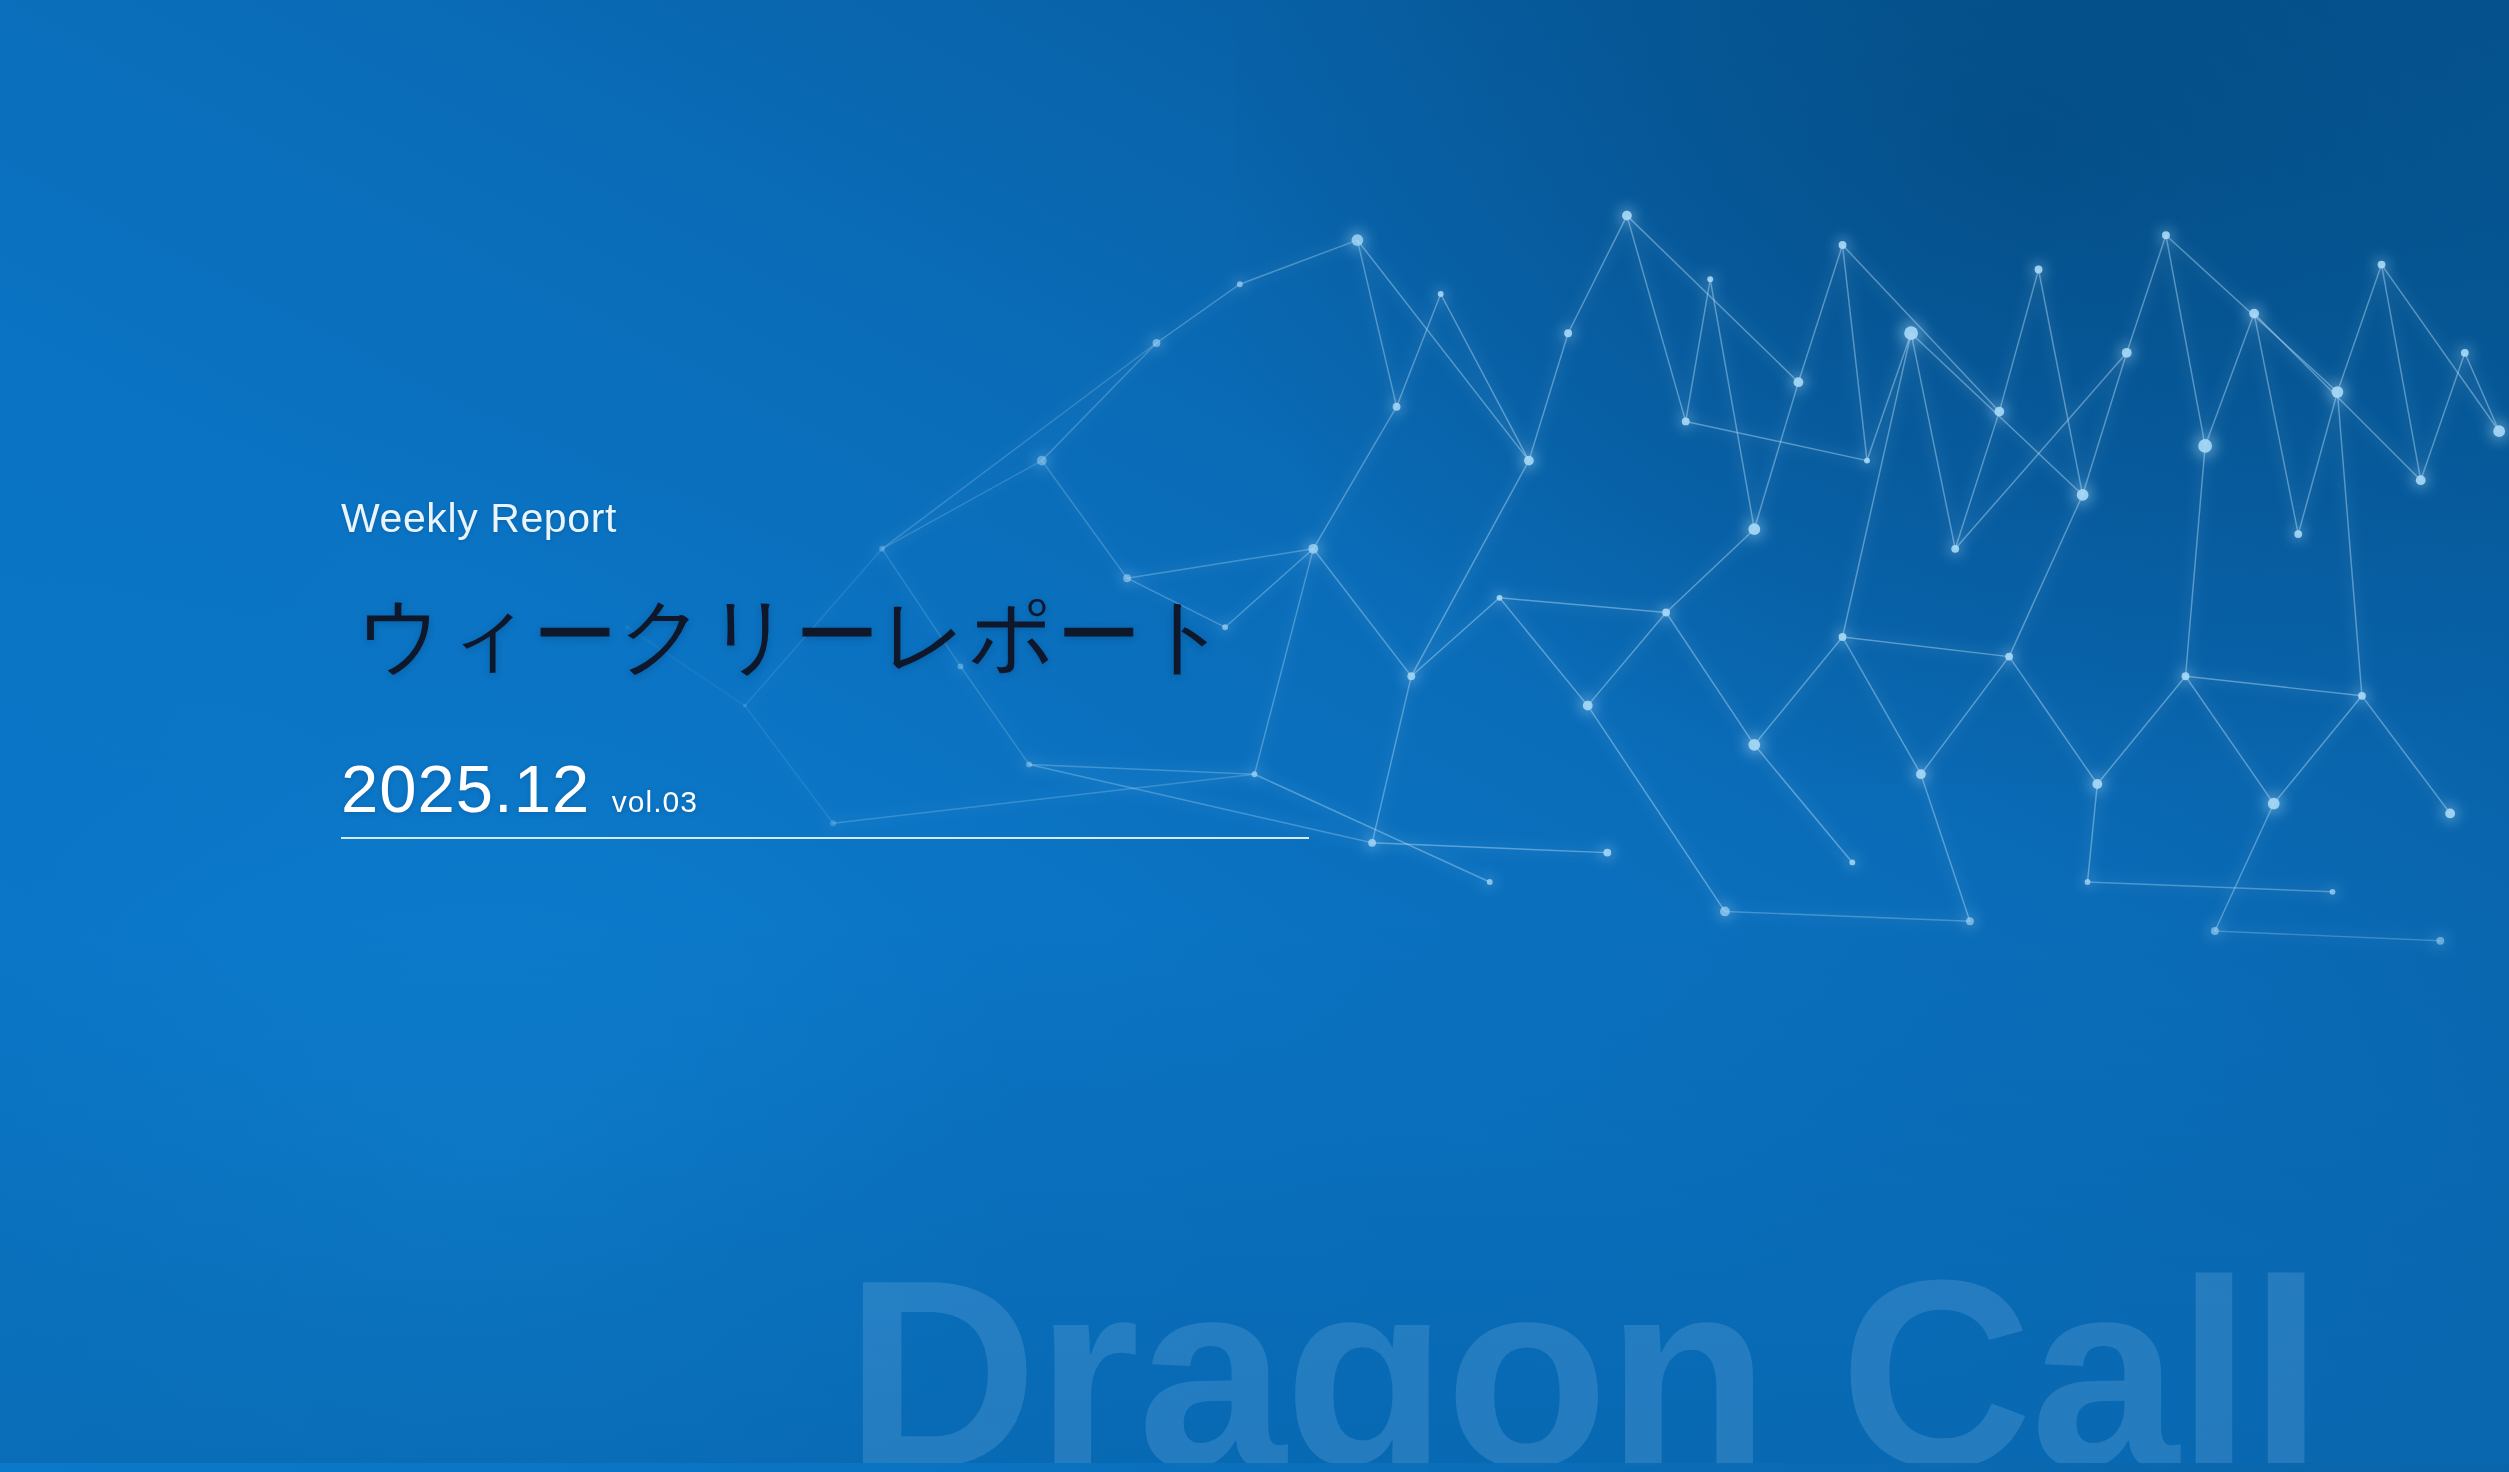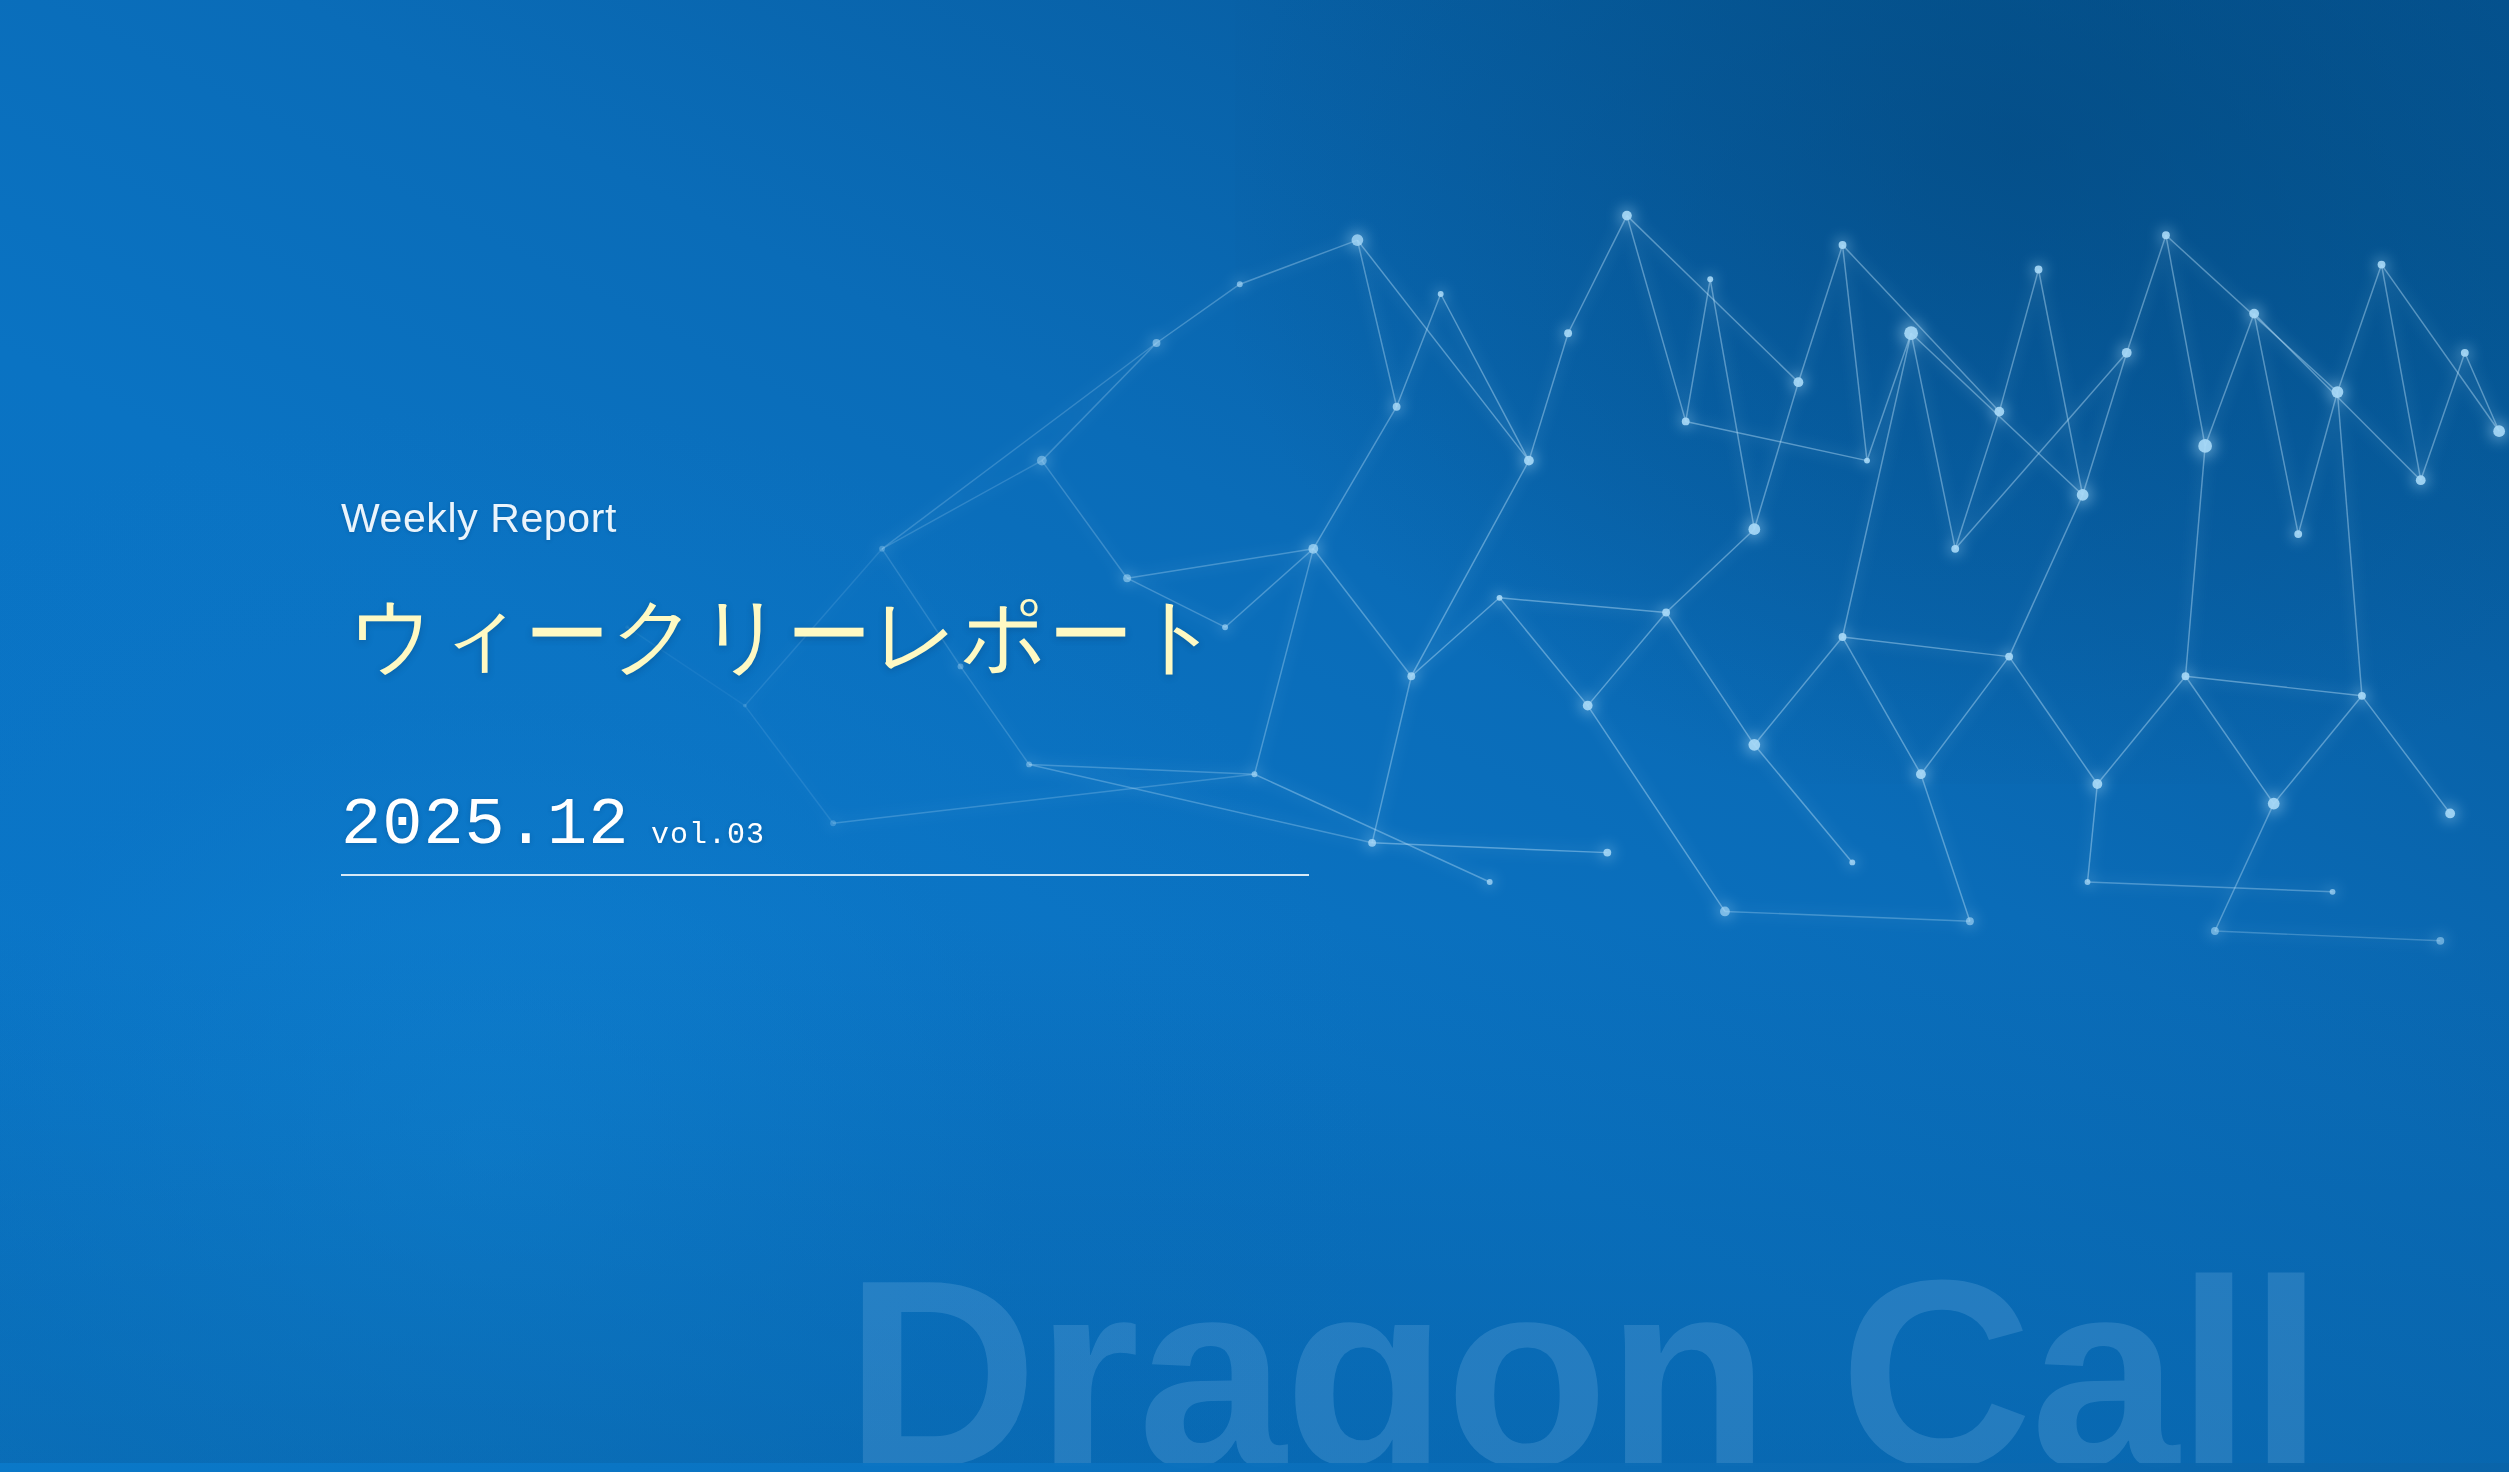--- a/index.html
+++ b/index.html
@@ -117,31 +117,30 @@
     font-weight: 300;
     color: #eaf4fc;
     letter-spacing: 0.6px;
     line-height: 1;
     margin: 0 0 51px 0;
     text-shadow: 0 1px 3.9px rgba(0,40,80,0.22);
   }
   .headline {
     font-size: 84px;
     font-weight: 400;
-    color: #fef9c3;
+    color: #0f172a;
     letter-spacing: 2px;
     line-height: 1.08;
-    margin: 8px;
+    margin: 16px;
     white-space: nowrap;
     text-shadow: 0 2px 7.8px rgba(0,40,80,0.25);
   }
   .date-block {
-    margin-top: 111px;
+    margin-top: 74px;
     width: 968px;
-    font-family: Liberation Mono, monospace;
   }
   .date-row {
     display: flex;
     align-items: baseline;
     gap: 21.6px;
     padding-bottom: 15.7px;
   }
   .date-main {
     font-size: 67px;
     font-weight: 300;

